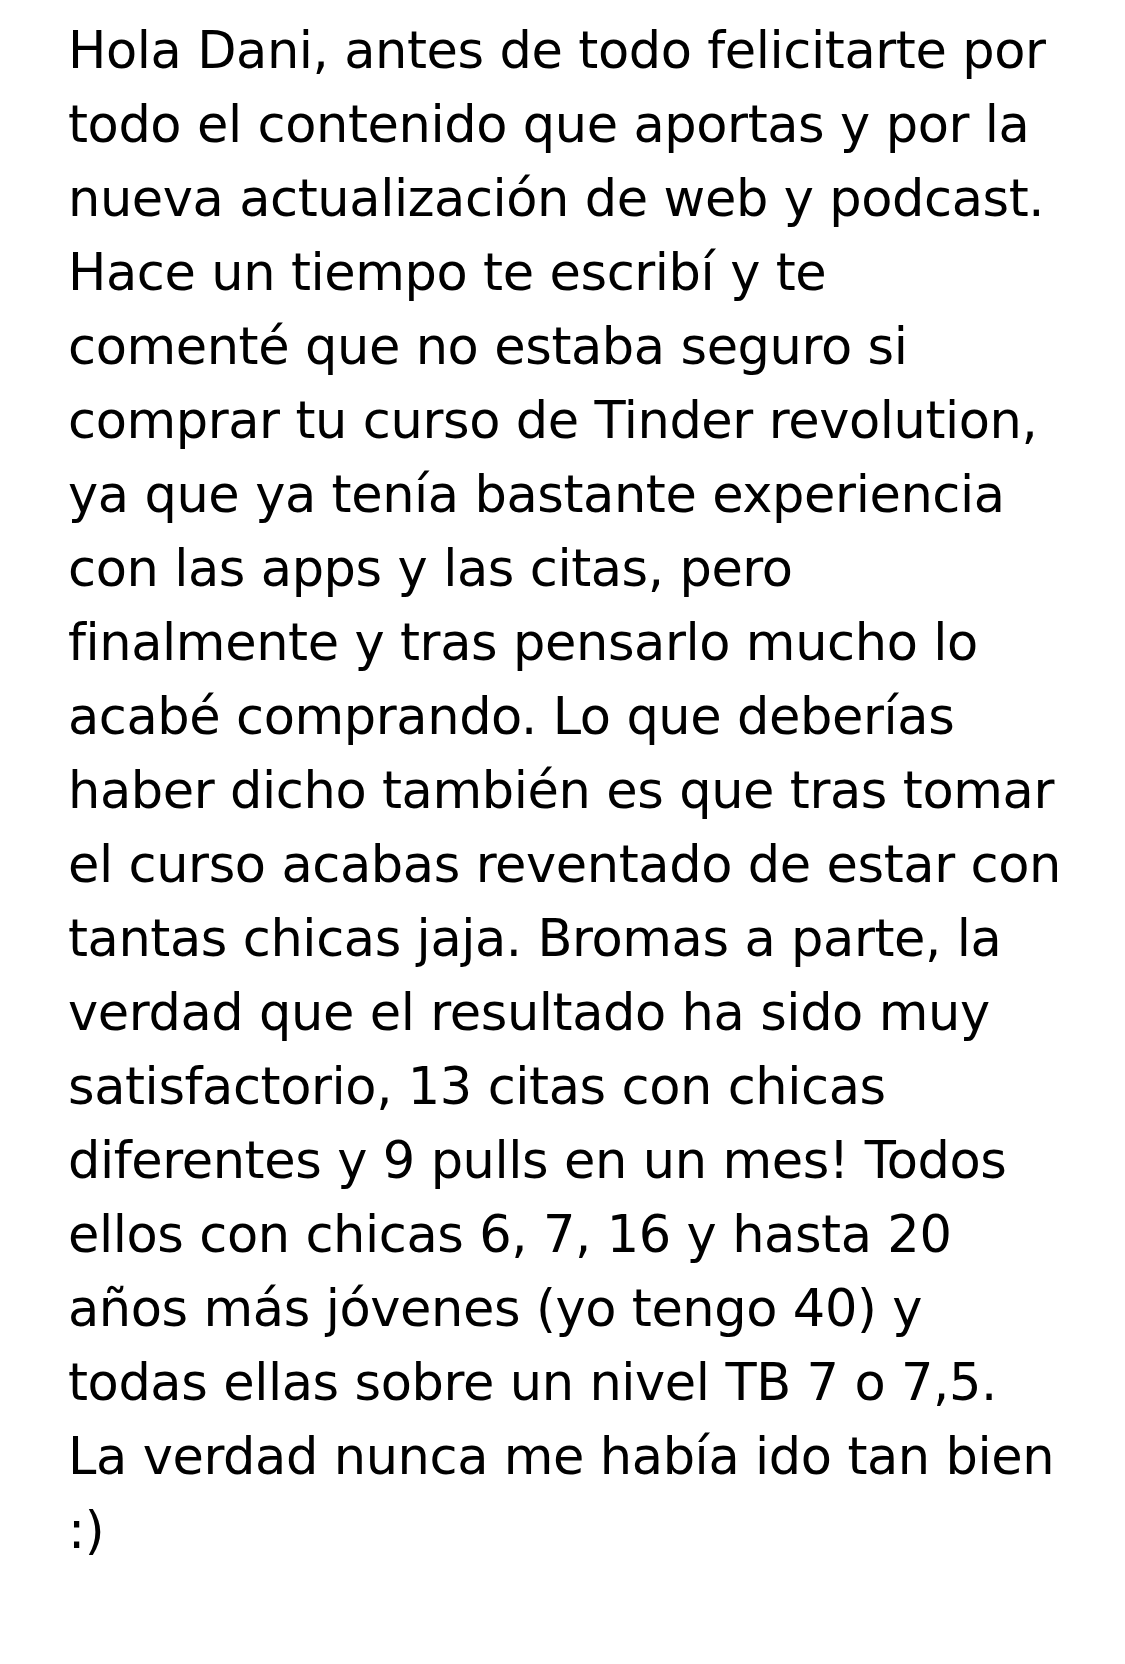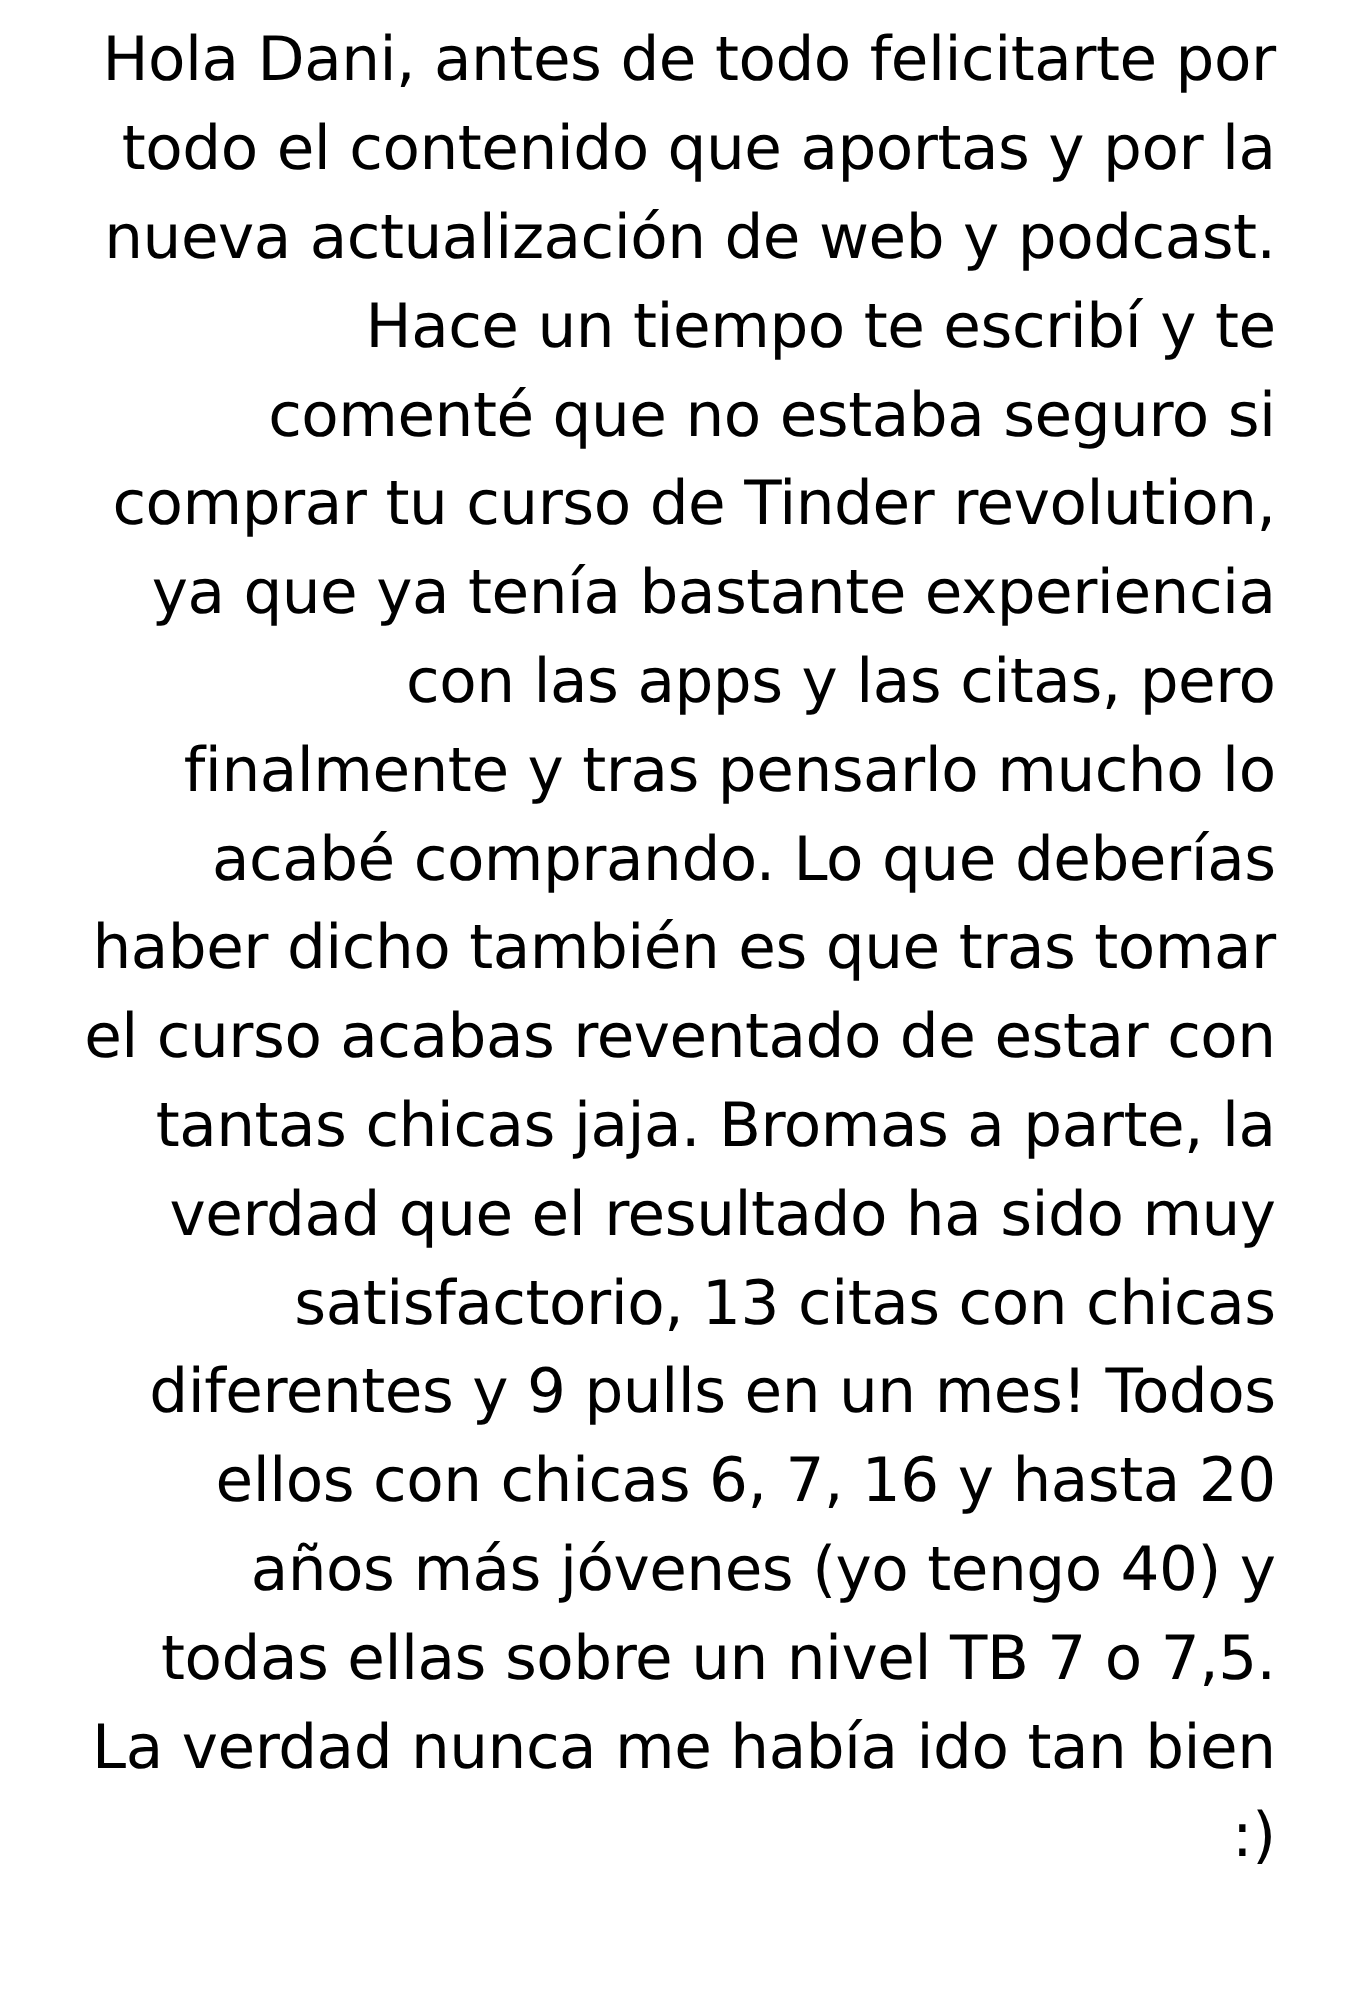--- a/index.html
+++ b/index.html
@@ -22,21 +22,20 @@
   }
   .message-text {
     color: #000000;
     font-family: "DejaVu Sans", sans-serif;
     font-size: 51px;
     line-height: 74px;
     letter-spacing: -0.4px;
     font-weight: 400;
     white-space: pre-wrap;
     word-wrap: break-word;
-    text-align: right;
   }
 </style>
 </head>
 <body>
 
 <div class="page">
   <div class="message-text">Hola Dani, antes de todo felicitarte por todo el contenido que aportas y por la nueva actualización de web y podcast. Hace un tiempo te escribí y te comenté que no estaba seguro si comprar tu curso de Tinder revolution, ya que ya tenía bastante experiencia con las apps y las citas, pero finalmente y tras pensarlo mucho lo acabé comprando. Lo que deberías haber dicho también es que tras tomar el curso acabas reventado de estar con tantas chicas jaja. Bromas a parte, la verdad que el resultado ha sido muy satisfactorio, 13 citas con chicas diferentes y 9 pulls en un mes! Todos ellos con chicas 6, 7, 16 y hasta 20 años más jóvenes (yo tengo 40) y todas ellas sobre un nivel TB 7 o 7,5. La verdad nunca me había ido tan bien :)</div>
 </div>
 
 </body></html>

